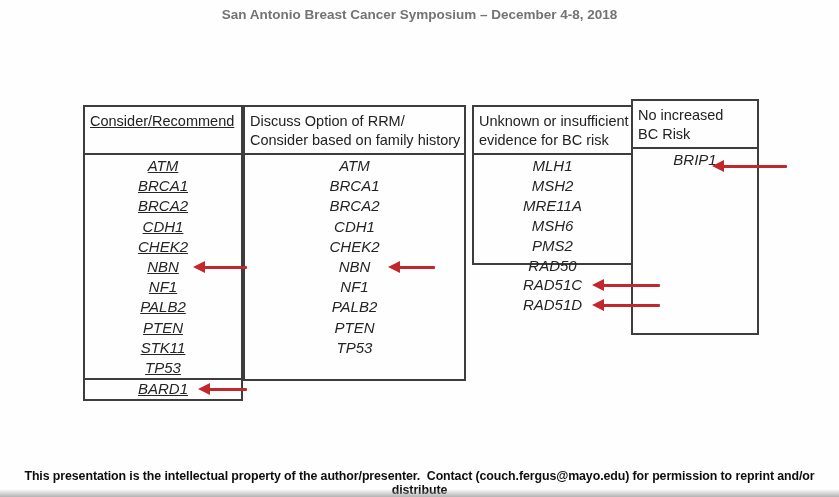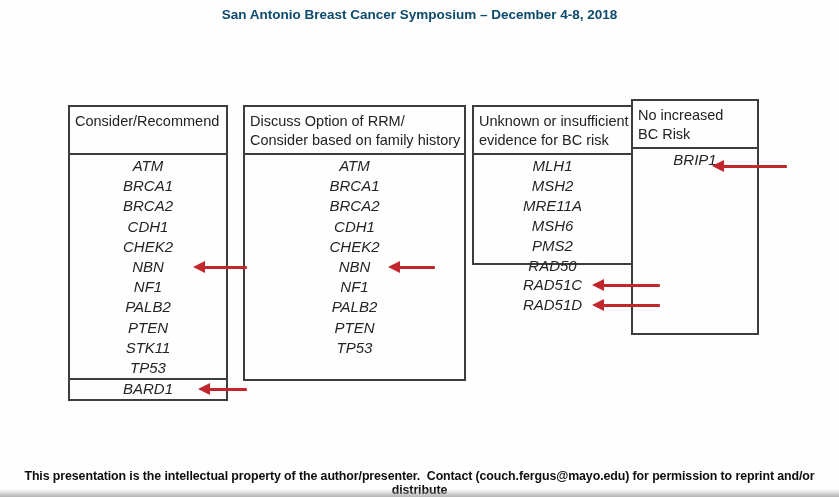--- a/index.html
+++ b/index.html
@@ -17,21 +17,21 @@
     overflow: hidden;
     font-family: "Liberation Sans", sans-serif;
     color: var(--color-text);
   }
   .conf-header {
     position: absolute;
     top: 7px; left: 0; right: 0;
     text-align: center;
     font-size: 13.5px;
     font-weight: bold;
-    color: #0c4a6e;
+    color: #737373;
   }
   .slide-title {
     position: absolute;
     top: 42px; left: 0; right: 0;
     text-align: center;
     font-size: 28.5px;
     font-weight: 400;
     color: #171717;
     letter-spacing: 0.2px;
   }
@@ -99,21 +99,21 @@
     opacity: 0.75;
   }
 </style>
 </head>
 <body>
 
 <div class="slide">
 
   <div class="conf-header">San Antonio Breast Cancer Symposium – December 4-8, 2018</div>
 
-  <div class="col-box" style="left:68px; top:105px; width:160px; height:296px;">
+  <div class="col-box" style="left:83px; top:105px; width:160px; height:296px;text-decoration:underline;">
     <div class="col-header">
       <div class="hline">Consider/Recommend</div>
     </div>
     <div class="genes">
       <div class="gene">ATM</div>
       <div class="gene">BRCA1</div>
       <div class="gene">BRCA2</div>
       <div class="gene">CDH1</div>
       <div class="gene">CHEK2</div>
       <div class="gene">NBN</div>

